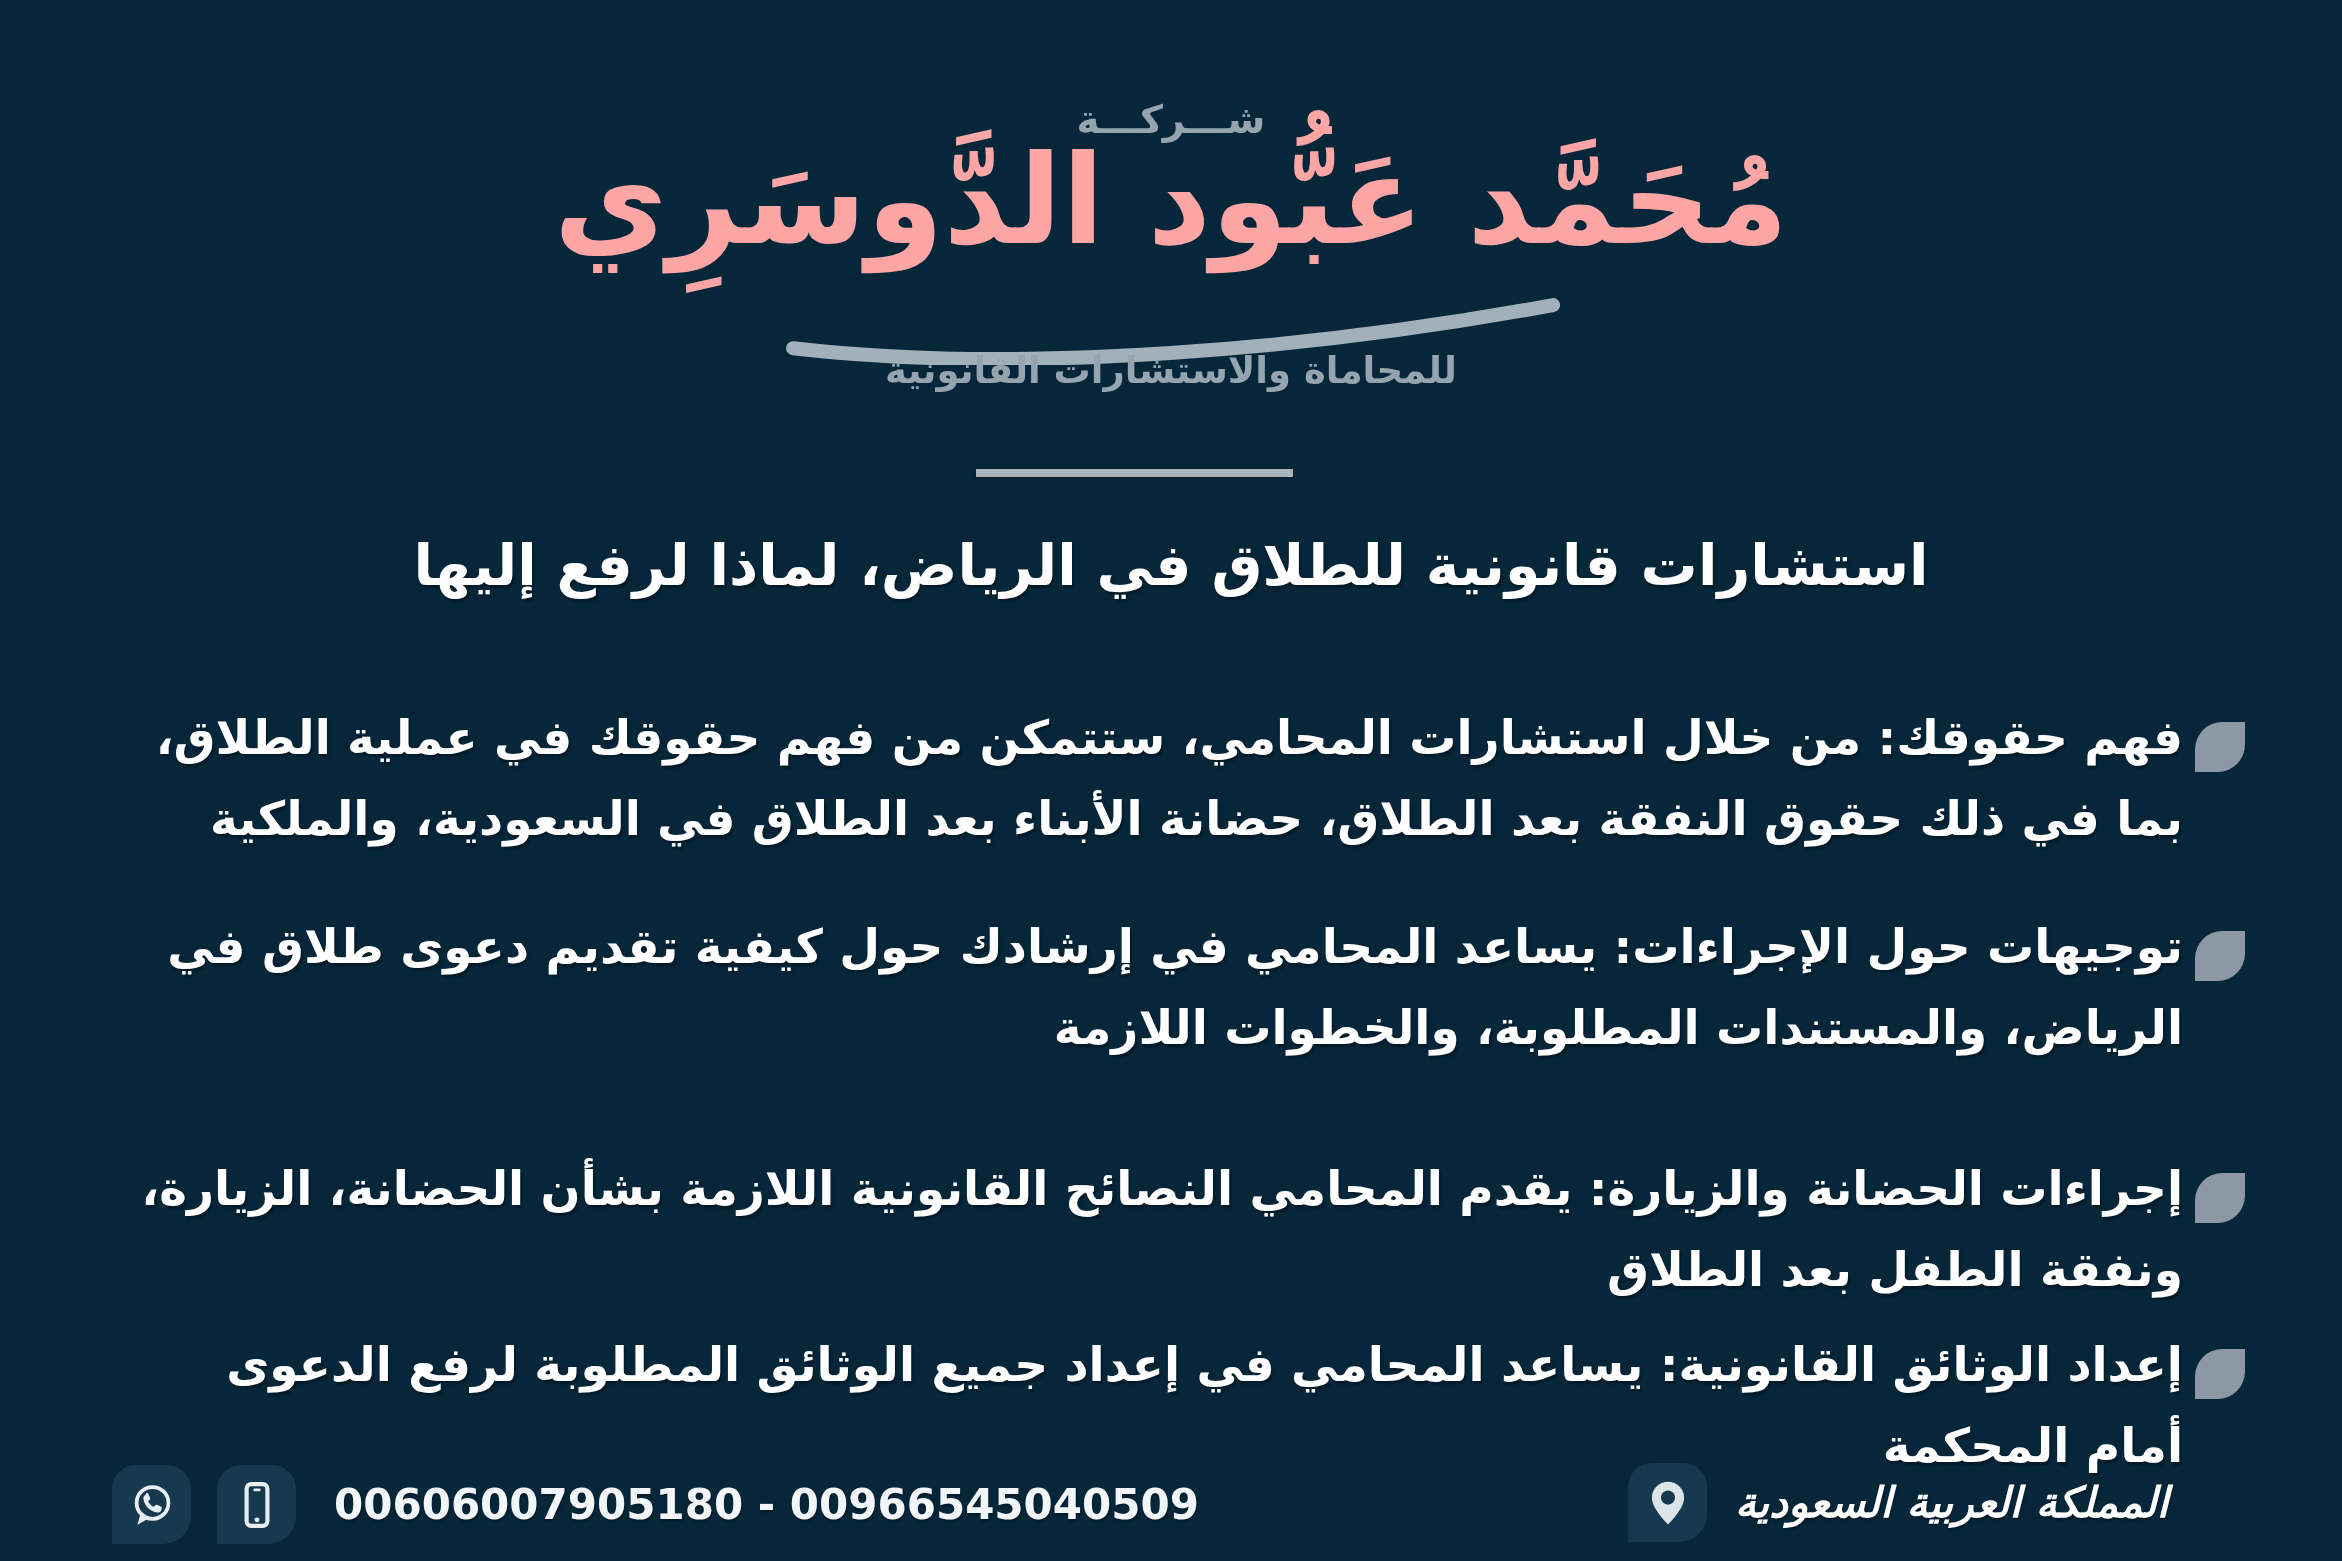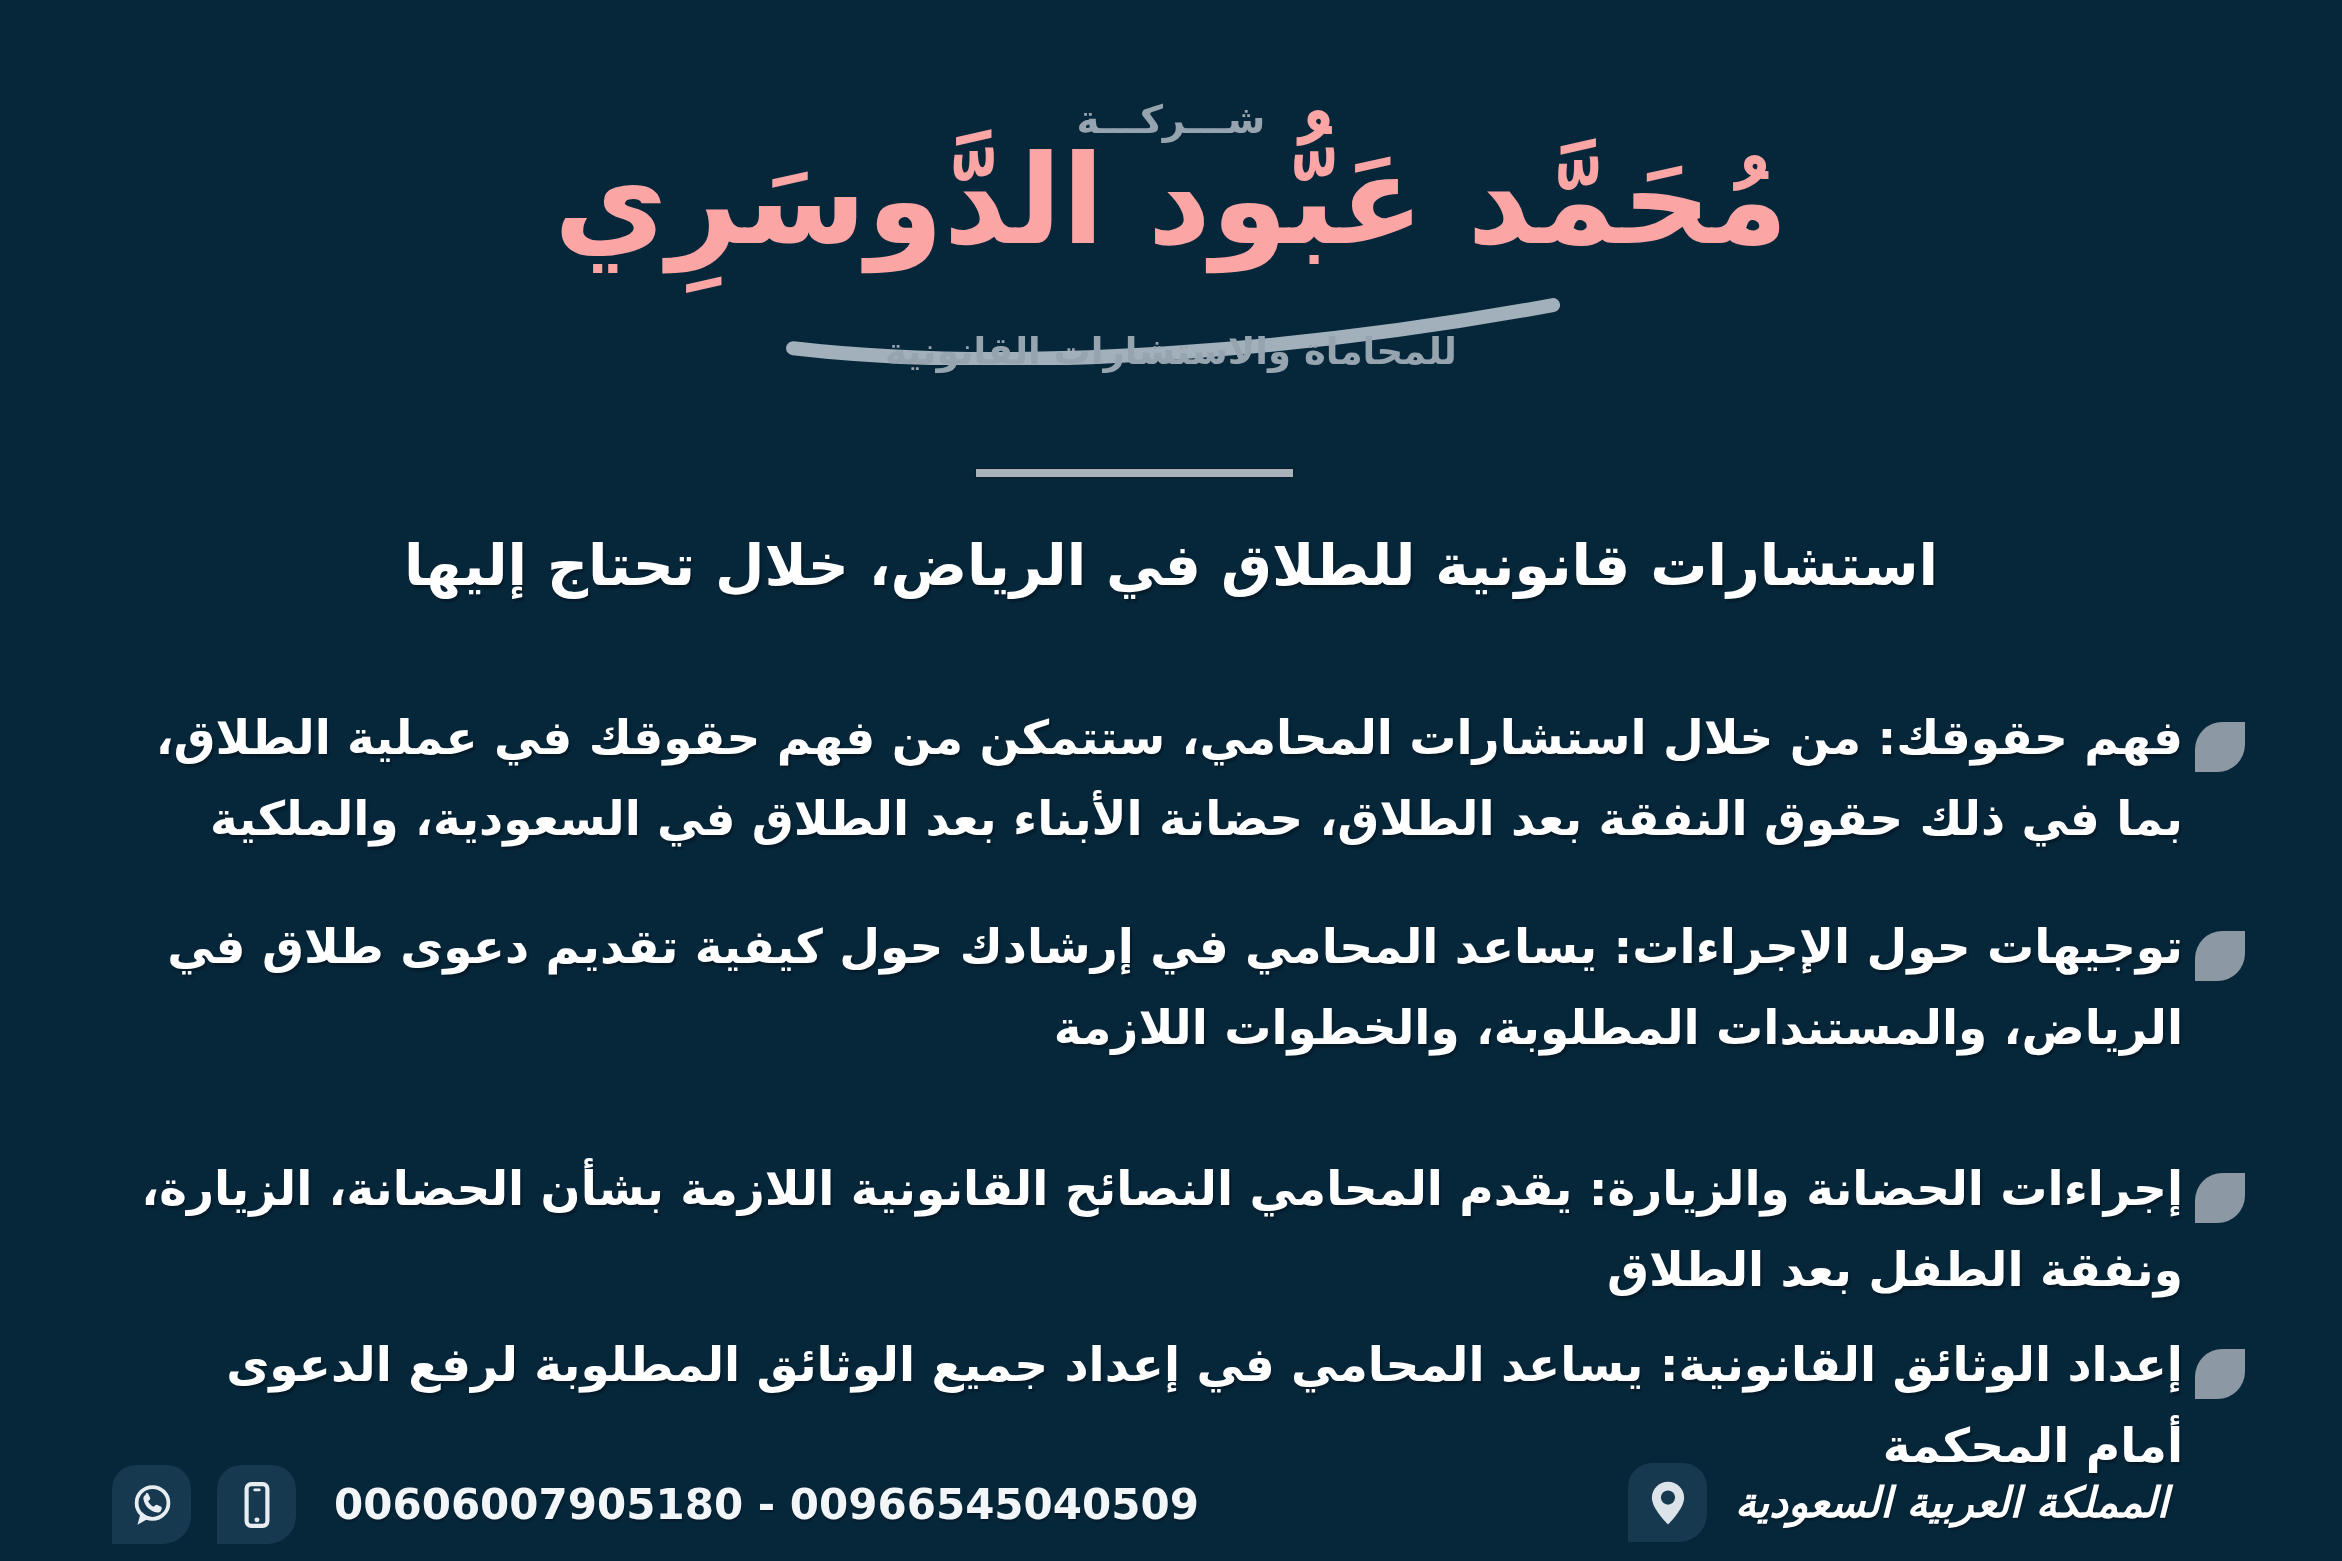--- a/index.html
+++ b/index.html
@@ -18,21 +18,21 @@
     font-size: 39px; font-weight: bold; color: #96a4af;
   }
   .logo-name {
     position: absolute; top: 120px; left: 0; width: 100%;
     text-align: center; direction: rtl;
     font-size: 124px; font-weight: bold; color: #fca5a5;
     line-height: 1.3; white-space: nowrap;
   }
   .logo-swoosh { position: absolute; top: 292px; left: 785px; }
   .logo-tagline {
-    position: absolute; top: 330px; left: 0; width: 100%;
+    position: absolute; top: 349px; left: 0; width: 100%;
     text-align: center; direction: rtl;
     font-size: 37px; font-weight: bold; color: #96a4af;
     letter-spacing: 1.9px;
   }
   .separator {
     position: absolute; top: 468px; left: 975px;
     width: 317px; height: 8.4px;
     background: #a9b3bc; border: 1.9px solid #0b1d2a;
   }
 
@@ -96,21 +96,21 @@
 <body>
 
 <div class="logo-company">شـــركـــة</div>
 <div class="logo-name">مُحَمَّد عَبُّود الدَّوسَرِي</div>
 <svg class="logo-swoosh" width="778" height="73" viewBox="0 0 830 78">
   <path d="M8 60 C 250 88, 560 62, 820 14" stroke="#a2b0bb" stroke-width="15" fill="none" stroke-linecap="round"></path>
 </svg>
 <div class="logo-tagline">للمحاماة والاستشارات القانونية</div>
 <div class="separator"></div>
 
-<div class="page-title">استشارات قانونية للطلاق في الرياض، خلال تحتاج إليها</div>
+<div class="page-title">استشارات قانونية للطلاق في الرياض، لماذا لرفع إليها</div>
 
 <div class="bullet bullet-1">
   <span class="leaf"></span>
   <div class="bullet-text">فهم حقوقك: من خلال استشارات المحامي، ستتمكن من فهم حقوقك في عملية الطلاق، بما في ذلك حقوق النفقة بعد الطلاق، حضانة الأبناء بعد الطلاق في السعودية، والملكية</div>
 </div>
 
 <div class="bullet bullet-2">
   <span class="leaf"></span>
   <div class="bullet-text">توجيهات حول الإجراءات: يساعد المحامي في إرشادك حول كيفية تقديم دعوى طلاق في الرياض، والمستندات المطلوبة، والخطوات اللازمة</div>
 </div>

